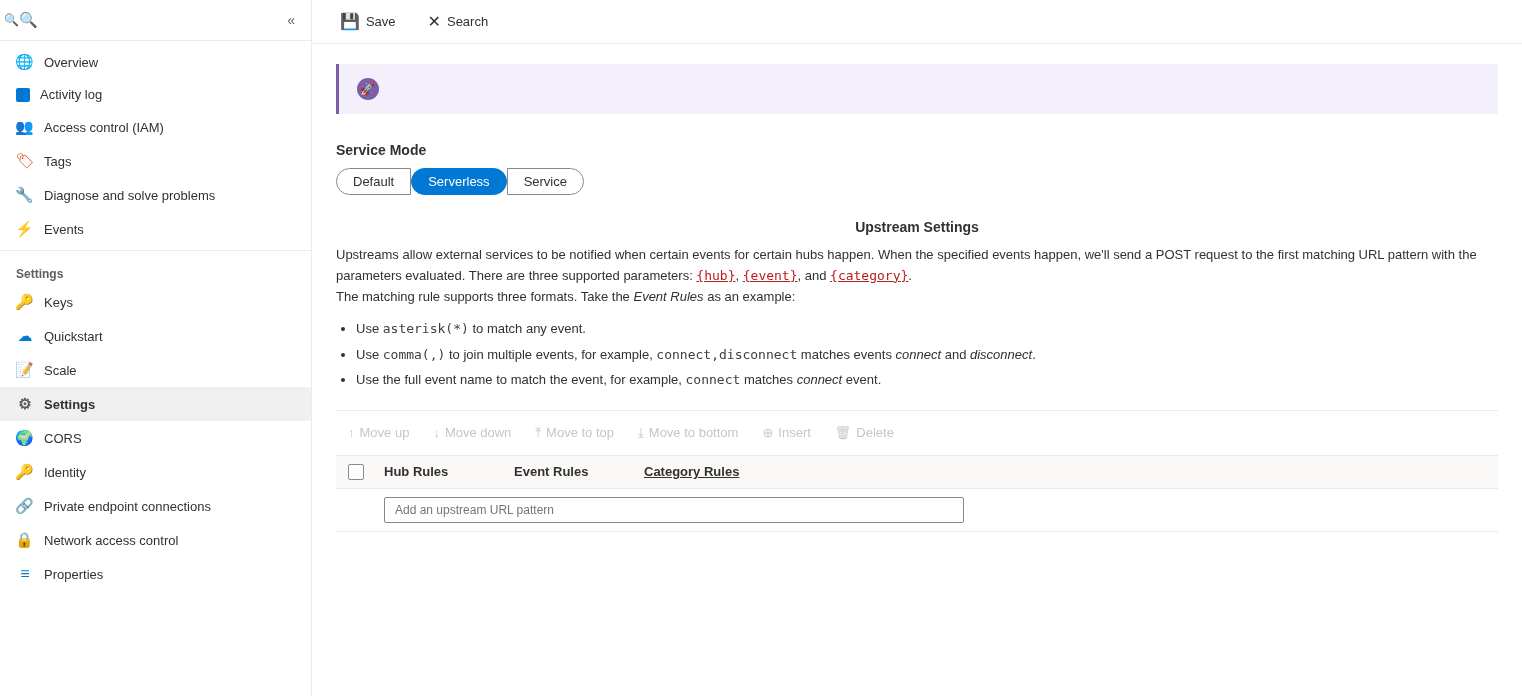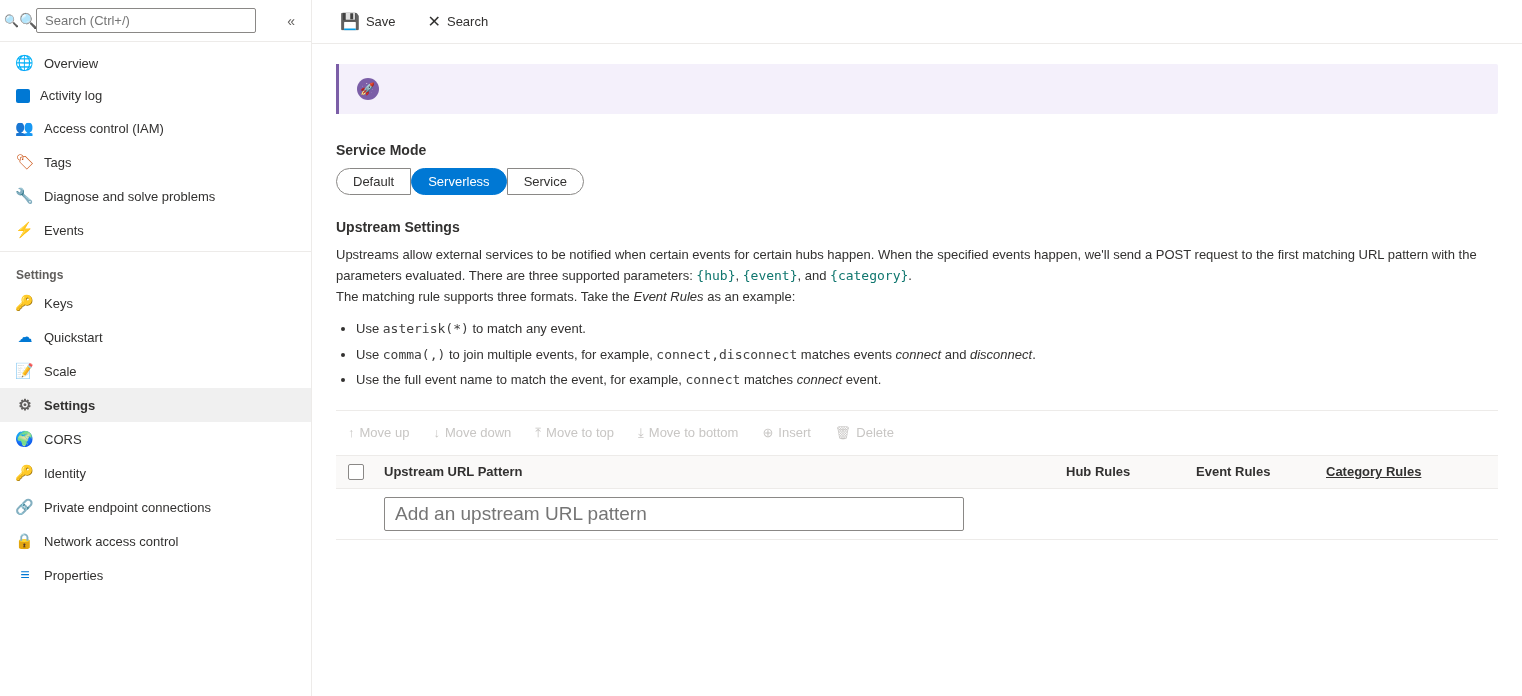--- a/index.html
+++ b/index.html
@@ -123,24 +123,24 @@
     .mode-btn:last-child { border-radius: 0 16px 16px 0; }
     .mode-btn.active {
       background: #0078d4;
       color: #fff;
       border-color: #0078d4;
       border-radius: 16px;
       z-index: 1;
     }
 
     
-    .upstream-title { font-size: 14px; font-weight: 700; margin-bottom: 10px; }
+    .upstream-title { font-size: 14px; font-weight: 700; margin-bottom: 10px; text-align: center; }
     .upstream-desc { font-size: 13px; line-height: 1.6; color: #323130; margin-bottom: 12px; }
     .upstream-desc strong { font-weight: 400; }
-    .upstream-desc .code-param { color: #0f766e; font-family: monospace; }
+    .upstream-desc .code-param { color: #b91c1c; font-family: monospace; text-decoration: underline; }
     .bullet-list { margin-left: 20px; margin-bottom: 20px; }
     .bullet-list li { margin-bottom: 6px; font-size: 13px; line-height: 1.5; }
     .bullet-list .code-link { color: #404040; font-family: monospace; text-decoration: none; }
 
     
     .action-bar {
       display: flex;
       align-items: center;
       gap: 0;
       padding: 8px 0;
@@ -181,21 +181,21 @@
     .table-row {
       display: flex;
       align-items: center;
       padding: 8px 12px;
       border-bottom: 1px solid #edebe9;
     }
     .url-input {
       border: 1px solid #8a8886;
       border-radius: 2px;
       padding: 5px 10px;
-      font-size: 19px;
+      font-size: 12px;
       width: 580px;
       color: #a19f9d;
       outline: none;
     }
 
     
     .cb {
       width: 16px;
       height: 16px;
       border: 1px solid #8a8886;
@@ -217,21 +217,20 @@
       font-size: 12px;
       flex-shrink: 0;
     }
   </style>
 </head>
 <body>
 
 <div class="sidebar">
   <div class="sidebar-search">
     <span class="nav-icon icon-search">🔍</span>
-    <input type="text" placeholder="Search (Ctrl+/)" style="">
     <button class="collapse-btn" title="Collapse">«</button>
   </div>
   <div class="sidebar-nav">
     <div class="nav-item">
       <span class="nav-icon">🌐</span>
       <span>Overview</span>
     </div>
     <div class="nav-item">
       <span class="nav-icon" style="background:#0078d4;width:14px;height:14px;border-radius:2px;display:inline-block;"></span>
       <span>Activity log</span>
@@ -371,21 +370,20 @@
         <span>🗑</span>
         <span>Delete</span>
       </button>
     </div>
 
     <div class="table-container">
       <div class="table-header">
         <div class="col-checkbox">
           <div class="cb"></div>
         </div>
-        <div class="col-url">Upstream URL Pattern</div>
         <div class="col-hub">Hub Rules</div>
         <div class="col-event">Event Rules</div>
         <div class="col-category">Category Rules</div>
       </div>
       <div class="table-row">
         <div class="col-checkbox"></div>
         <div class="col-url">
           <input type="text" class="url-input" placeholder="Add an upstream URL pattern" style="">
         </div>
       </div>

